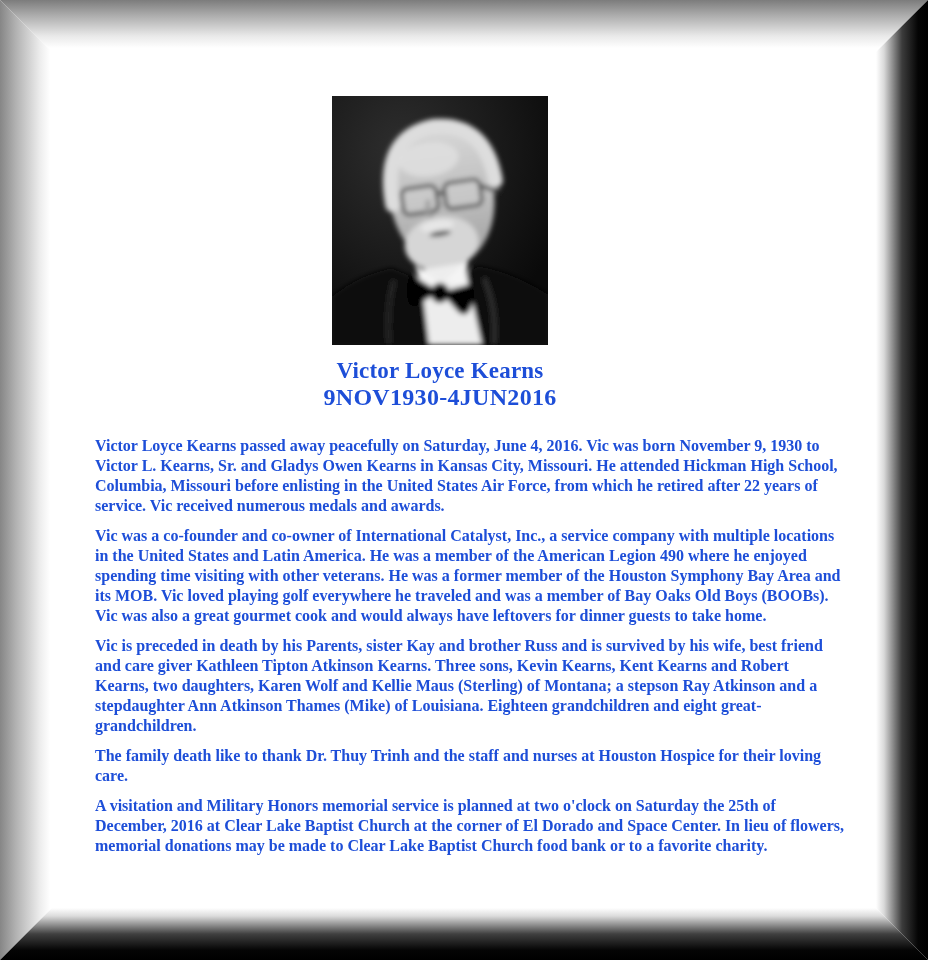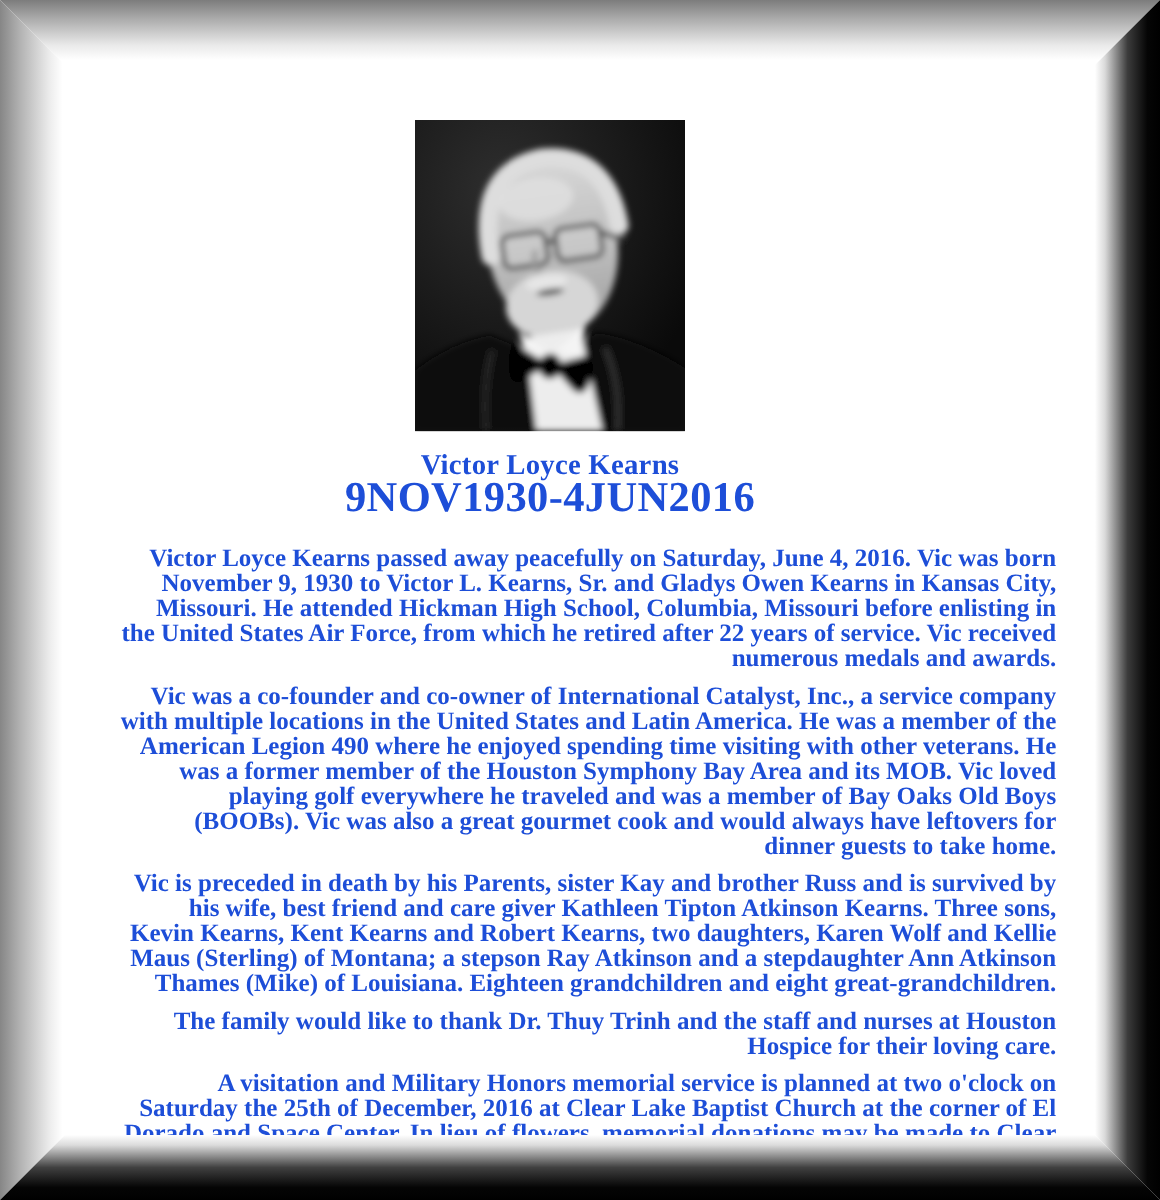--- a/index.html
+++ b/index.html
@@ -34,23 +34,23 @@
   .f-bottom {
     bottom: 0; left: 0; width: 100%; height: 52px;
     background: linear-gradient(to top, #000000 0px, #050505 10px, #404040 26px, #dcdcdc 44px, #ffffff 52px);
     clip-path: polygon(0 100%, 100% 100%, calc(100% - 52px) 0, 52px 0);
   }
   
   .content { position: absolute; left: 95px; top: 96px; width: 750px; z-index: 2; }
   .header-block { width: 690px; text-align: center; }
   .portrait { display: inline-block; width: 216px; height: 249px; }
   h1.name { font-size: 23px; line-height: 26px; margin: 9px 0 0 0; letter-spacing: 0.2px; }
-  h2.dates { font-size: 34px; line-height: 27px; margin: 0; letter-spacing: 0.3px; }
+  h2.dates { font-size: 24px; line-height: 27px; margin: 0; letter-spacing: 0.3px; }
   .paragraphs { margin-top: 25px; }
-  .paragraphs p { font-size: 20px; line-height: 20px; margin: 0 0 10px 0; text-align: right; }
+  .paragraphs p { font-size: 16px; line-height: 20px; margin: 0 0 10px 0; text-align: left; }
   .paragraphs p.indented { text-indent: 7px; }
 </style>
 </head>
 <body>
 
 <div class="page">
 
   <div class="frame">
     <div class="f-edge f-top"></div>
     <div class="f-edge f-left"></div>
@@ -118,18 +118,18 @@
       </svg>
 
       <h1 class="name">Victor Loyce Kearns</h1>
       <h2 class="dates">9NOV1930-4JUN2016</h2>
     </div>
 
     <div class="paragraphs">
       <p>Victor Loyce Kearns passed away peacefully on Saturday, June 4, 2016. Vic was born November 9, 1930 to Victor L. Kearns, Sr. and Gladys Owen Kearns in Kansas City, Missouri. He attended Hickman High School, Columbia, Missouri before enlisting in the United States Air Force, from which he retired after 22 years of service. Vic received numerous medals and awards.</p>
       <p>Vic was a co-founder and co-owner of International Catalyst, Inc., a service company with multiple locations in the United States and Latin America. He was a member of the American Legion 490 where he enjoyed spending time visiting with other veterans. He was a former member of the Houston Symphony Bay Area and its MOB. Vic loved playing golf everywhere he traveled and was a member of Bay Oaks Old Boys (BOOBs). Vic was also a great gourmet cook and would always have leftovers for dinner guests to take home.</p>
       <p>Vic is preceded in death by his Parents, sister Kay and brother Russ and is survived by his wife, best friend and care giver Kathleen Tipton Atkinson Kearns. Three sons, Kevin Kearns, Kent Kearns and Robert Kearns, two daughters, Karen Wolf and Kellie Maus (Sterling) of Montana; a stepson Ray Atkinson and a stepdaughter Ann Atkinson Thames (Mike) of Louisiana. Eighteen grandchildren and eight great-grandchildren.</p>
-      <p>The family would like to thank Dr. Thuy Trinh and the staff and nurses at Houston Hospice for their loving care.</p>
+      <p>The family death like to thank Dr. Thuy Trinh and the staff and nurses at Houston Hospice for their loving care.</p>
       <p>A visitation and Military Honors memorial service is planned at two o'clock on Saturday the 25th of December, 2016 at Clear Lake Baptist Church at the corner of El Dorado and Space Center. In lieu of flowers, memorial donations may be made to Clear Lake Baptist Church food bank or to a favorite charity.</p>
     </div>
 
   </div>
 </div>
 
 </body></html>

